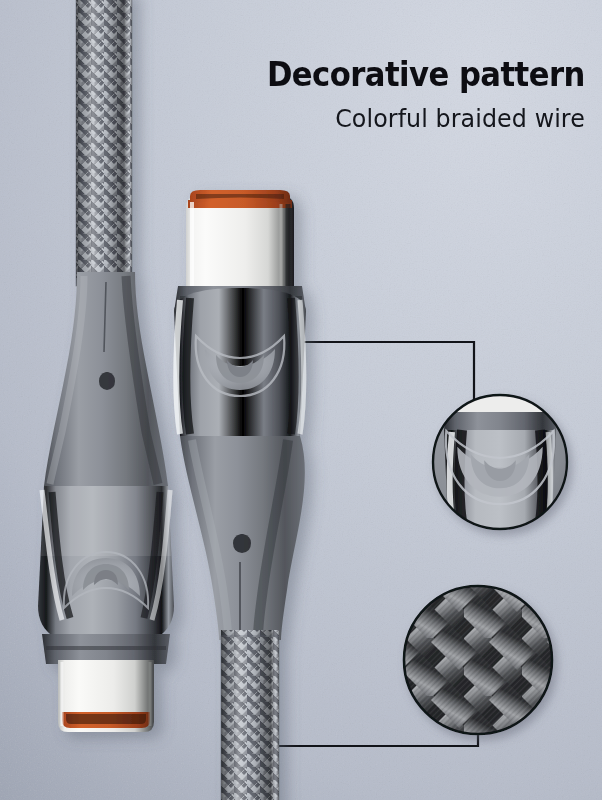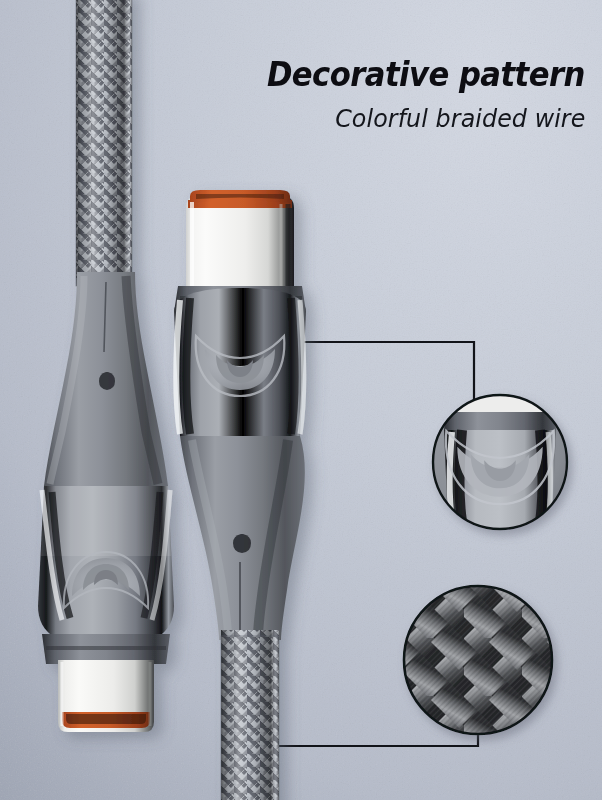--- a/index.html
+++ b/index.html
@@ -2,21 +2,21 @@
 <html><head>
 <meta charset="utf-8">
 <style>
   * { margin:0; padding:0; box-sizing:border-box; }
   html,body { width:602px; height:800px; overflow:hidden; }
   body {
     font-family:"Liberation Sans", sans-serif;
     background:#c3c9d6;
     position:relative;
   }
-  #stage { position:absolute; inset:0; width:602px; height:800px; overflow:hidden;font-style:italic; }
+  #stage { position:absolute; inset:0; width:602px; height:800px; overflow:hidden; }
   #artboard { position:absolute; inset:0; }
   .txt { position:absolute; white-space:nowrap; }
   #title {
     right:17px; top:55px;
     font-size:33px; font-weight:bold;
     letter-spacing:-0.6px;
     color:#0d0d12;
     font-family:"DejaVu Sans","Liberation Sans",sans-serif;
     transform:scaleX(0.93); transform-origin:100% 50%;
   }

